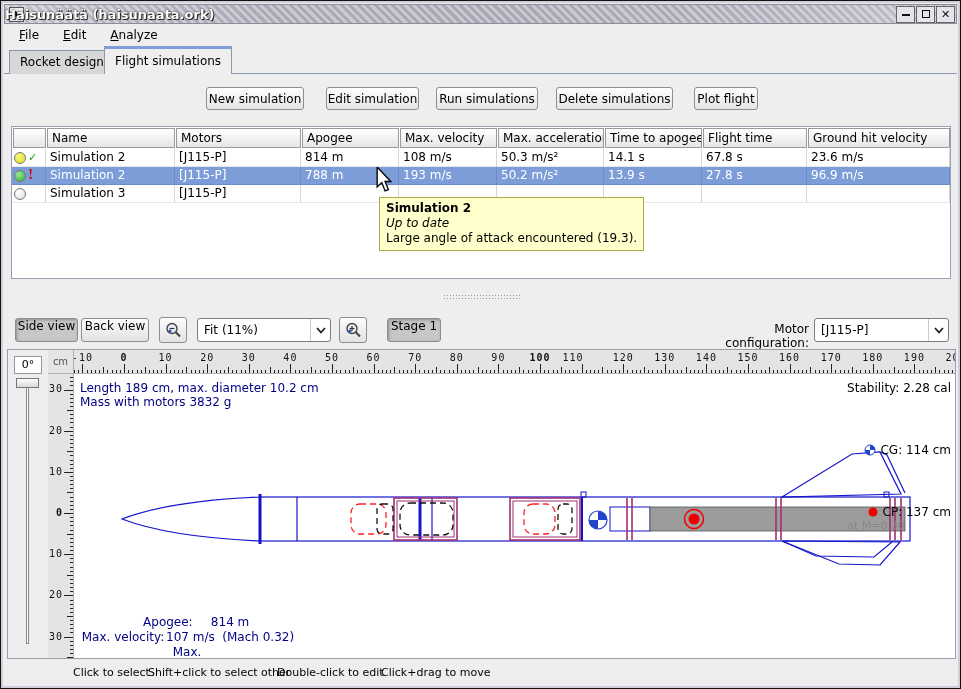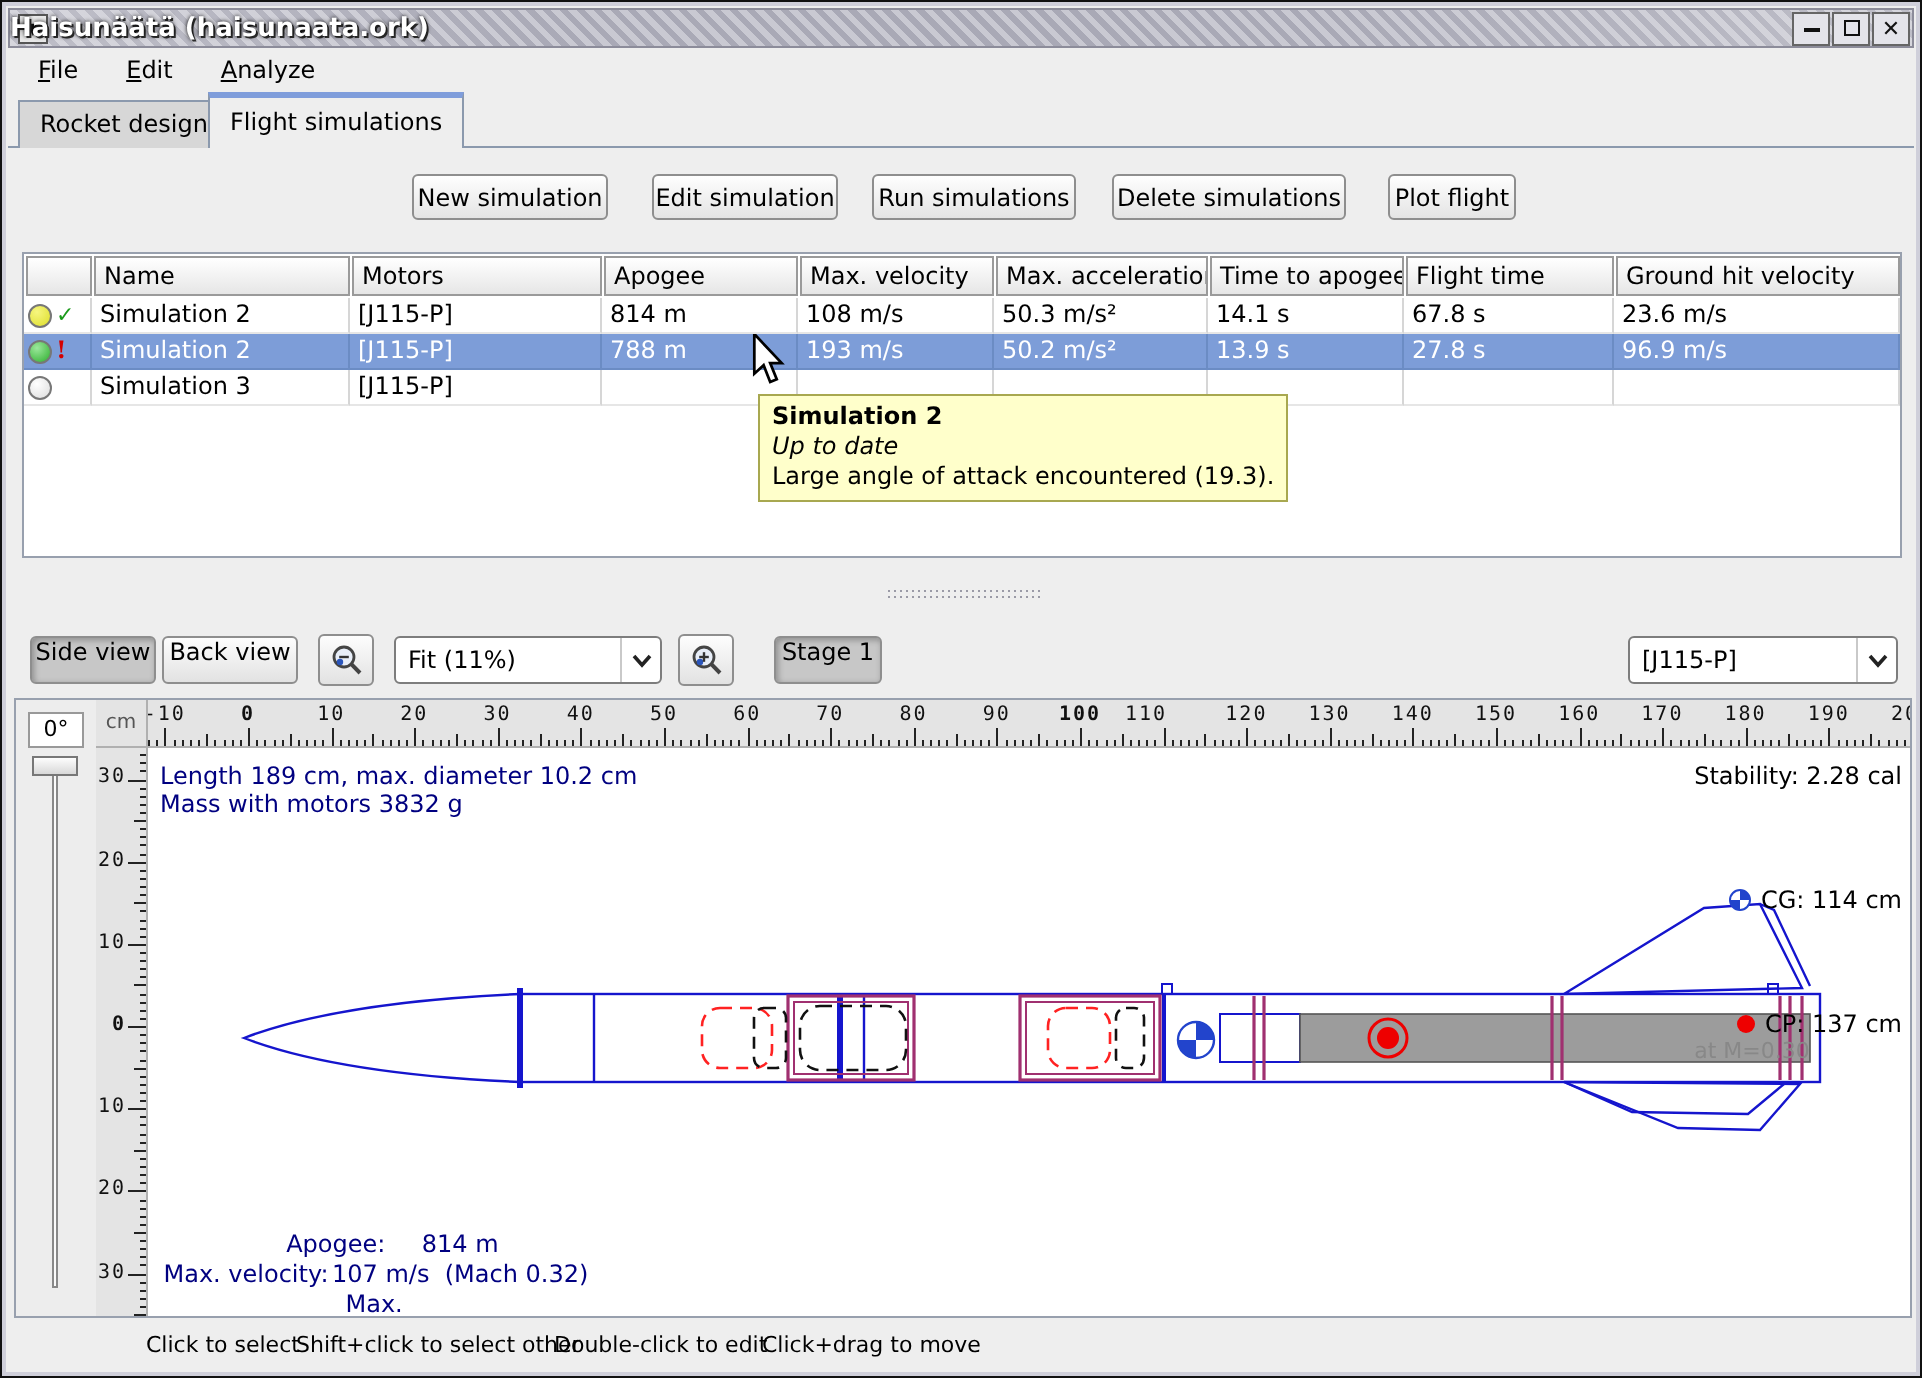--- a/index.html
+++ b/index.html
@@ -228,20 +228,21 @@
   <div class="icon-btn" style="left:338px;">
     <svg width="17" height="17" viewBox="0 0 17 17">
       <circle cx="7" cy="6.5" r="5" fill="#e8eef8" stroke="#444" stroke-width="1.4"></circle>
       <line x1="10.8" y1="10.2" x2="15" y2="14.5" stroke="#444" stroke-width="2"></line>
       <circle cx="5" cy="9" r="1.6" fill="#2a55bb"></circle>
       <line x1="4.6" y1="6.5" x2="9.4" y2="6.5" stroke="#333" stroke-width="1.2"></line>
       <line x1="7" y1="4.1" x2="7" y2="8.9" stroke="#333" stroke-width="1.2"></line>
     </svg>
   </div>
   <div class="tool-btn pressed" style="left:386px;width:54px;">Stage 1</div>
+  <div id="motor-label">Motor configuration:</div>
   <div class="combo" style="left:813px;width:135px;">
     <span>[J115-P]</span>
     <span class="chev">
       <svg width="10" height="7" viewBox="0 0 10 7">
           <polyline points="1,1 5,5.5 9,1" fill="none" stroke="#222" stroke-width="1.8"></polyline>
         </svg>
     </span>
   </div>
 
   <div id="figpane">

